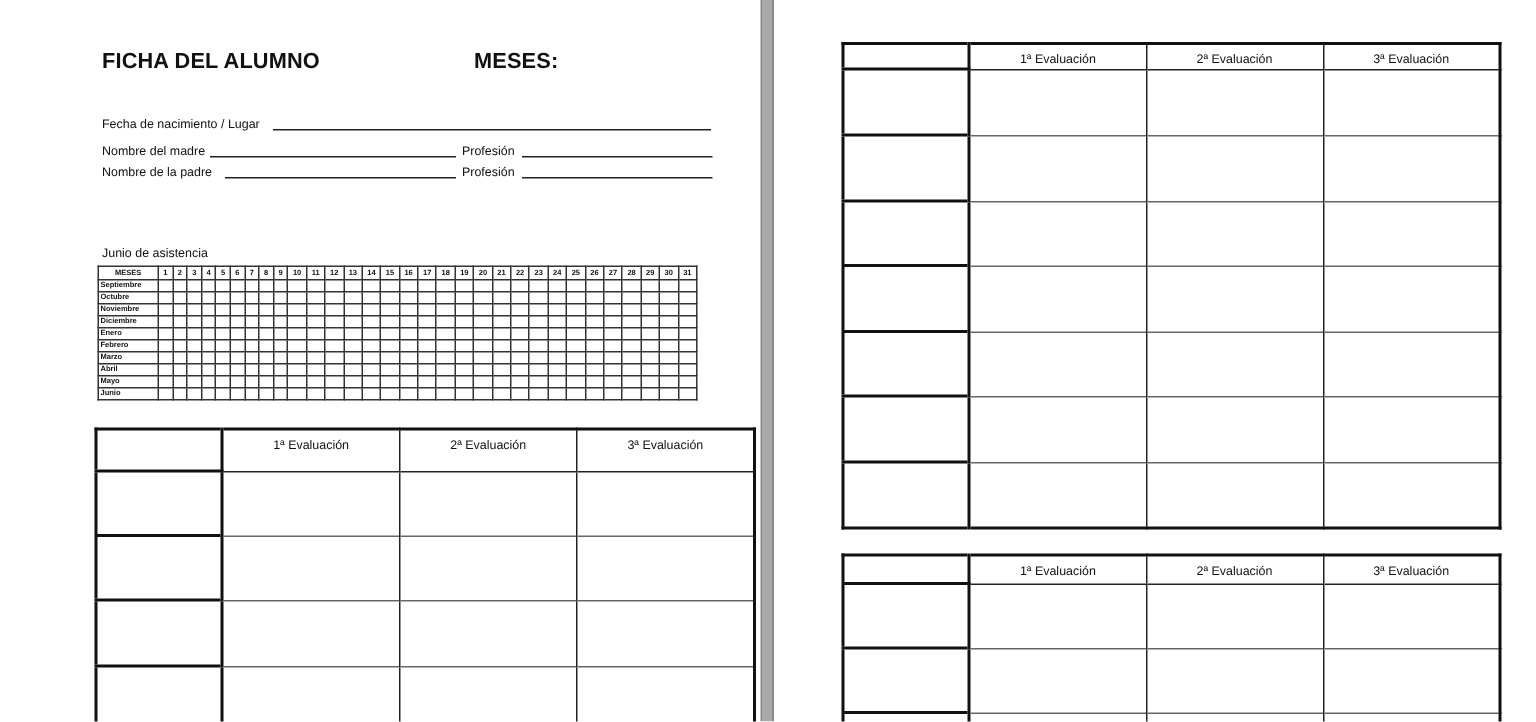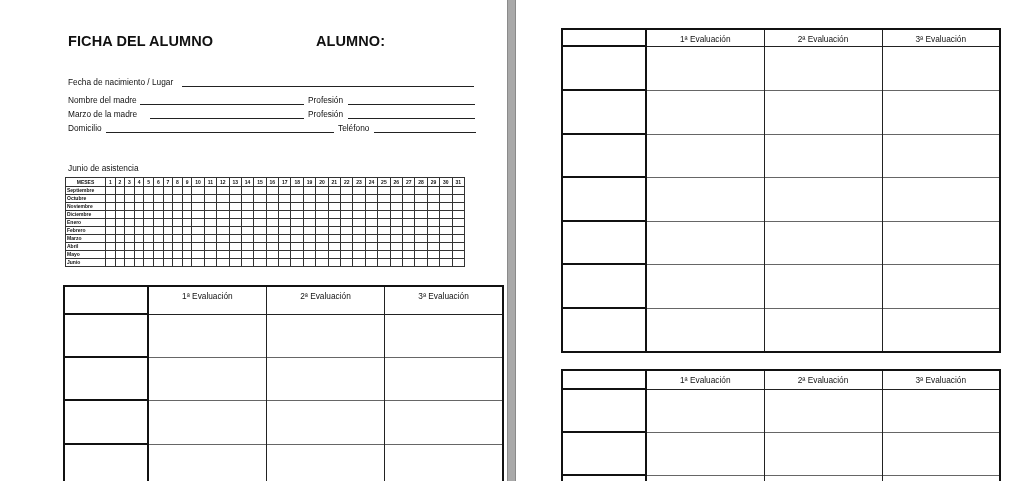--- a/index.html
+++ b/index.html
@@ -46,43 +46,37 @@
   table.eval td { border-left: 1px solid #222; border-top: 1px solid #666; padding: 0; }
   table.eval th.first, table.eval td.first { border-left: none; border-right: 2px solid #111; }
   table.eval td.first { border-top: 2px solid #111; }
   table.eval th.first { border-bottom: 2px solid #111; }
 </style>
 </head>
 <body>
 
 <div id="page-left" class="page">
   <div class="title" style="left:36px;top:33px;">FICHA DEL ALUMNO</div>
-  <div class="title" style="left:284px;top:33px;">ALUMNO:</div>
+  <div class="title" style="left:284px;top:33px;">MESES:</div>
 
   <div class="form-row" style="top:77px;width:410px;">
     <span class="lbl" style="left:0">Fecha de nacimiento / Lugar</span>
     <span class="line" style="left:114px;width:292px;"></span>
   </div>
   <div class="form-row" style="top:95px;width:410px;">
     <span class="lbl" style="left:0">Nombre del madre</span>
     <span class="line" style="left:72px;width:164px;"></span>
     <span class="lbl" style="left:240px">Profesión</span>
     <span class="line" style="left:280px;width:127px;"></span>
   </div>
   <div class="form-row" style="top:109px;width:410px;">
-    <span class="lbl" style="left:0">Marzo de la madre</span>
+    <span class="lbl" style="left:0">Nombre de la padre</span>
     <span class="line" style="left:82px;width:154px;"></span>
     <span class="lbl" style="left:240px">Profesión</span>
     <span class="line" style="left:280px;width:127px;"></span>
-  </div>
-  <div class="form-row" style="top:123px;width:410px;">
-    <span class="lbl" style="left:0">Domicilio</span>
-    <span class="line" style="left:38px;width:228px;"></span>
-    <span class="lbl" style="left:270px">Teléfono</span>
-    <span class="line" style="left:306px;width:102px;"></span>
   </div>
 
   <div class="att-label">Junio de asistencia</div>
   <table class="att" id="att-table">
     <colgroup id="att-cols">
         <col style="width: 40px;">
         <col style="width: 9.6px;">
         <col style="width: 9.6px;">
         <col style="width: 9.6px;">
         <col style="width: 9.6px;">

